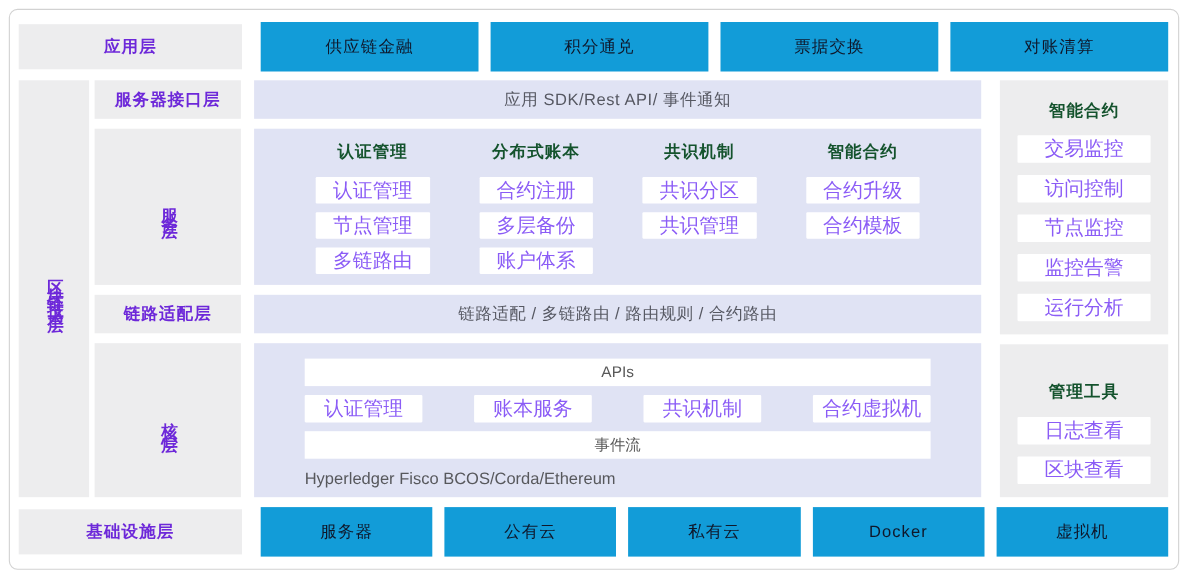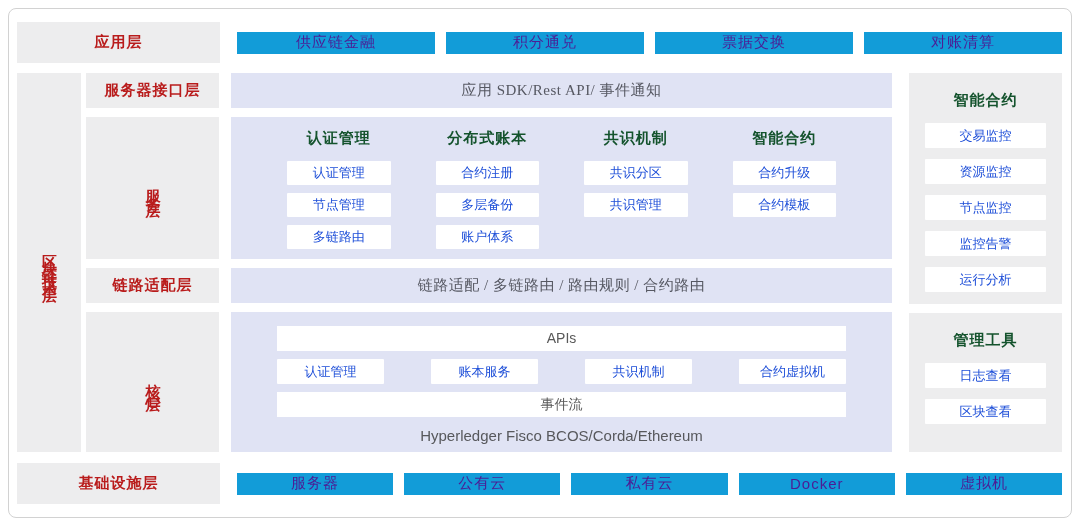--- a/index.html
+++ b/index.html
@@ -4,63 +4,63 @@
 <style>
   * { margin:0; padding:0; box-sizing:border-box; }
   html,body { width:1080px; height:526px; background:#ffffff;
     font-family:"Liberation Sans","DejaVu Sans",sans-serif; }
   .card { position:absolute; left:8px; top:8px; width:1064px; height:510px;
     background:#fff; border:1px solid #d2d2d2; border-radius:8px;
     padding:13px 9px 13px 8px; overflow:hidden; }
 
   
   .lbox { background:#ededee; display:flex; align-items:center; justify-content:center;
-    font-size:15px; font-weight:600; color:#b91c1c; letter-spacing:1px; }
+    font-size:15px; font-weight:600; color:#6d28d9; letter-spacing:1px; }
   .vtext { writing-mode:vertical-rl; text-orientation:upright; letter-spacing:7px; }
-  .bbtn { flex:1; height:22px; background:#129cd8; color:#4c1d95; display:flex;
+  .bbtn { flex:1; height:45px; background:#129cd8; color:#0f172a; display:flex;
     align-items:center; justify-content:center; font-size:15px; letter-spacing:1px; cursor:pointer; }
   .wbox { background:#fff; height:24px; line-height:24px; text-align:center;
-    font-size:13px; color:#1d4ed8; border-radius:1px; }
+    font-size:18px; color:#8b5cf6; border-radius:1px; }
   .bluehead { color:#14532d; font-weight:700; font-size:15px; text-align:center; letter-spacing:1px; }
 
   
   .hrow { display:flex; gap:17px; height:41px; align-items:stretch; }
   .hrow .wide { width:203px; }
   .hbtns { flex:1; display:flex; gap:11px; align-items:center; }
 
   
   .middle { display:flex; height:379px; margin-top:10px; }
   .vcol { width:64px; margin-right:5px; }
   .layer-grid { flex:1; display:grid; grid-template-columns:133px 1fr;
     grid-template-rows:35px 142px 35px 1fr; gap:9px 12px; margin-right:17px; }
   .cpanel { background:#e0e3f4; }
   .textrow { display:flex; align-items:center; justify-content:center;
-    color:#565862; font-size:15px; letter-spacing:0.5px;font-family:Liberation Serif, serif; }
+    color:#565862; font-size:15px; letter-spacing:0.5px; }
 
   
   .svc { padding:12px 56px 0; }
   .svc-grid { display:grid; grid-template-columns:repeat(4,1fr); column-gap:45px; }
   .svc-col { display:flex; flex-direction:column; gap:8px; }
   .svc-col .bluehead { height:22px; margin-bottom:2px; }
 
   
   .core { padding:14px 46px 0; display:flex; flex-direction:column; gap:8px; }
   .core-bar { background:#fff; height:25px; line-height:25px; text-align:center;
     font-size:14px; color:#595959; }
   .core-grid { display:grid; grid-template-columns:repeat(4,1fr); column-gap:47px; }
   .core-grid .wbox { height:25px; line-height:25px; }
-  .core-footer { text-align:center; color:#57585c; font-size:15px; padding-top:2px; }
+  .core-footer { color:#57585c; font-size:15px; padding-top:2px; }
 
   
   .sidecol { width:153px; display:flex; flex-direction:column; gap:9px; }
   .spanel { background:#ededee; padding:12px 16px; display:flex; flex-direction:column; gap:11px; }
   .spanel .bluehead { margin:6px 0 2px; }
   .spanel .wbox { height:25px; line-height:25px; }
   .spanel.grow { flex:1; }
-  .spanel.small { height:140px; padding-top:12px; }
+  .spanel.small { height:140px; padding-top:28px; }
 
   .brow { margin-top:11px; }
 </style>
 </head>
 <body>
 
 <div class="card">
 
   <div class="hrow">
     <div class="lbox wide">应用层</div>
@@ -123,21 +123,21 @@
         </div>
         <div class="core-bar">事件流</div>
         <div class="core-footer">Hyperledger Fisco BCOS/Corda/Ethereum</div>
       </div>
     </div>
 
     <div class="sidecol">
       <div class="spanel grow">
         <div class="bluehead">智能合约</div>
         <div class="wbox">交易监控</div>
-        <div class="wbox">资源监控</div>
+        <div class="wbox">访问控制</div>
         <div class="wbox">节点监控</div>
         <div class="wbox">监控告警</div>
         <div class="wbox">运行分析</div>
       </div>
       <div class="spanel small">
         <div class="bluehead">管理工具</div>
         <div class="wbox">日志查看</div>
         <div class="wbox">区块查看</div>
       </div>
     </div>

